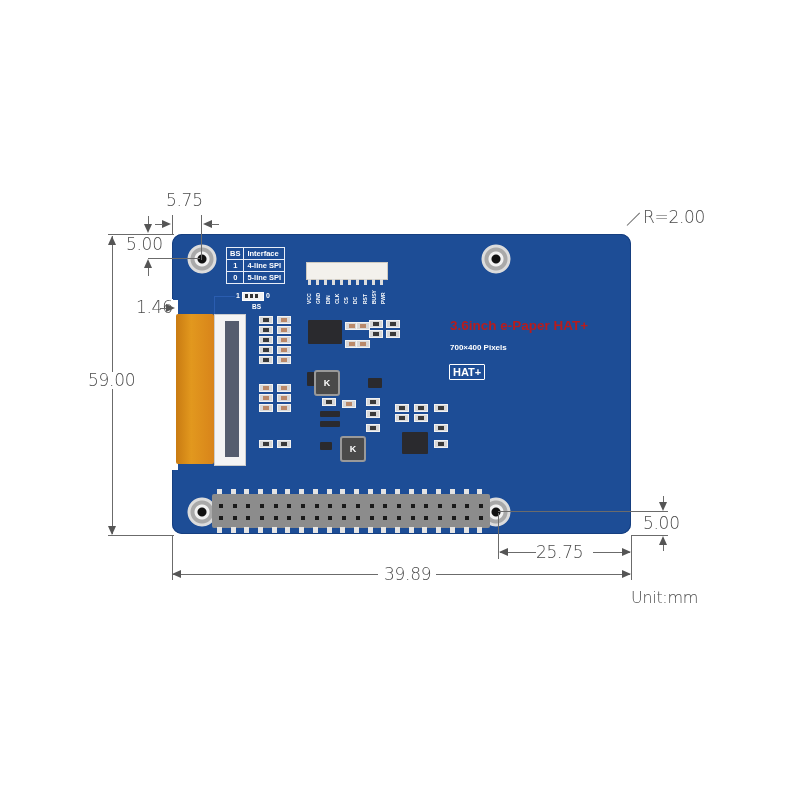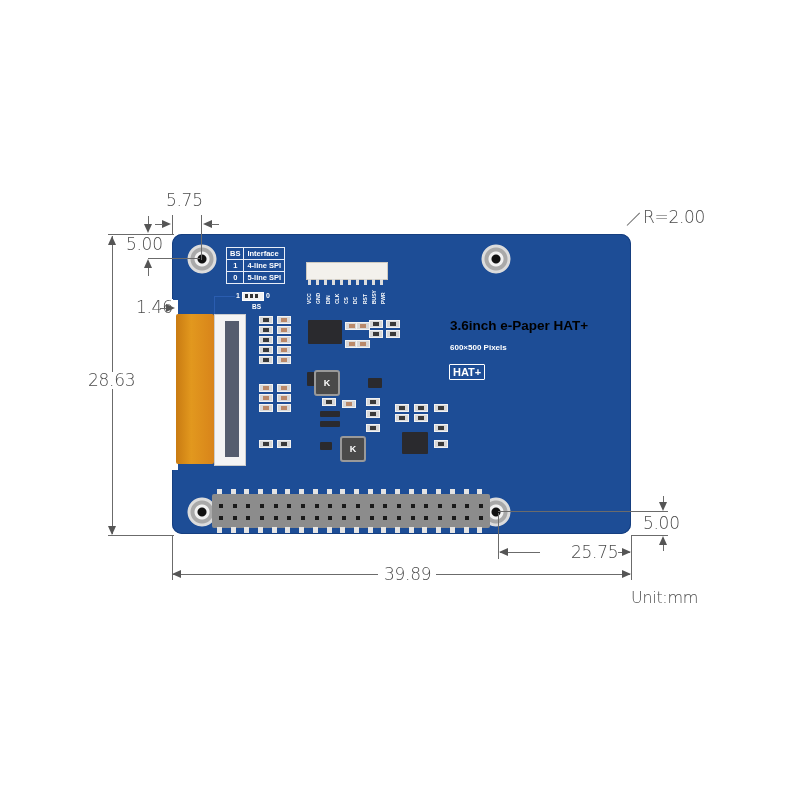--- a/index.html
+++ b/index.html
@@ -34,21 +34,21 @@
   .smd.tan::after { background: #b9896a; }
   .inductor { position: absolute; width: 22px; height: 22px; background: #4a4a4a; border: 2px solid #999; border-radius: 3px; color: #fff; font-size: 9px; font-weight: bold; text-align: center; line-height: 22px; box-sizing: content-box; }
 
   .header { position: absolute; left: 212px; top: 494px; width: 278px; height: 34px; background: #8c8c8c; border-radius: 2px; }
   .header-grid { position: absolute; left: 214px; top: 500px; width: 274px; height: 24px; display: grid; grid-template-columns: repeat(20, 1fr); grid-template-rows: 1fr 1fr; }
   .header-grid div { display: flex; align-items: center; justify-content: center; }
   .header-grid div::after { content: ""; width: 4px; height: 4px; background: #1a1a1a; }
   .header-pins-top { position: absolute; left: 214px; top: 489px; width: 274px; height: 6px; background: repeating-linear-gradient(90deg, transparent 0 3px, #e4e4e4 3px 8px, transparent 8px 13.7px); }
   .header-pins-bot { position: absolute; left: 214px; top: 527px; width: 274px; height: 6px; background: repeating-linear-gradient(90deg, transparent 0 3px, #e4e4e4 3px 8px, transparent 8px 13.7px); }
 
-  .title { position: absolute; left: 450px; top: 318px; color: #000000; font-weight: bold; font-size: 13.5px; }
+  .title { position: absolute; left: 450px; top: 318px; color: #b91c1c; font-weight: bold; font-size: 13.5px; }
   .subtitle { position: absolute; left: 450px; top: 343px; color: #fff; font-weight: bold; font-size: 8px; }
   .hat-badge { position: absolute; left: 449px; top: 364px; color: #fff; font-weight: bold; font-size: 11px; border: 1.5px solid #fff; padding: 0 3px; line-height: 14px; border-radius: 1px; }
   .bs-switch { position: absolute; left: 236px; top: 292px; color: #fff; font-size: 7px; font-weight: bold; }
   .bs-switch .sw { display: inline-block; width: 20px; height: 7px; background: #f2f2f2; border: 1px solid #fff; vertical-align: middle; margin: 0 2px; position: relative; }
   .bs-switch .sw::after { content: ""; position: absolute; left: 2px; top: 1px; width: 14px; height: 4px; background: repeating-linear-gradient(90deg, #333 0 3px, transparent 3px 5px); }
   .bs-label { position: absolute; left: 252px; top: 303px; color: #fff; font-size: 6.5px; font-weight: bold; }
   .trace { position: absolute; border: 1px solid #2a5db0; }
 </style>
 </head>
 <body>
@@ -197,21 +197,21 @@
     <div></div>
     <div></div>
     <div></div>
     <div></div>
     <div></div>
     <div></div>
 </div>
 <div class="header-pins-bot"></div>
 
 <div class="title">3.6inch e-Paper HAT+</div>
-<div class="subtitle">600×500 Pixels</div>
+<div class="subtitle">700×400 Pixels</div>
 <div class="hat-badge">HAT+</div>
 
 <div class="line-v" style="left:172px;top:215px;height:20px;"></div>
 <div class="line-v" style="left:201px;top:215px;height:45px;"></div>
 <div class="arrow-r" style="left:162px;top:220px;"></div>
 <div class="line-h" style="left:155px;top:224px;width:8px;"></div>
 <div class="arrow-l" style="left:203px;top:220px;"></div>
 <div class="line-h" style="left:211px;top:224px;width:8px;"></div>
 <div class="dim-text" style="left:166px;top:192px;">5.75</div>
 
@@ -224,40 +224,40 @@
 <div class="dim-text" style="left:126px;top:236px;">5.00</div>
 
 <div class="dim-text" style="left:120px;top:299px;margin-left:16px;">1.46</div>
 <div class="line-h" style="left:160px;top:308px;width:8px;"></div>
 <div class="arrow-r" style="left:166px;top:304px;"></div>
 
 <div class="line-v" style="left:112px;top:236px;height:298px;"></div>
 <div class="arrow-u" style="left:108px;top:236px;"></div>
 <div class="arrow-d" style="left:108px;top:526px;"></div>
 <div class="line-h" style="left:108px;top:535px;width:66px;"></div>
-<div class="dim-text" style="left:88px;top:372px;">28.63</div>
+<div class="dim-text" style="left:88px;top:372px;">59.00</div>
 
 <div class="line-h" style="left:627px;top:225px;width:18px;transform:rotate(-45deg);transform-origin:left center;"></div>
 <div class="dim-text" style="left:643px;top:209px;">R=2.00</div>
 
 <div class="line-h" style="left:498px;top:511px;width:170px;"></div>
 <div class="line-h" style="left:631px;top:535px;width:37px;"></div>
 <div class="line-v" style="left:663px;top:496px;height:8px;"></div>
 <div class="arrow-d" style="left:659px;top:502px;"></div>
 <div class="arrow-u" style="left:659px;top:536px;"></div>
 <div class="line-v" style="left:663px;top:545px;height:6px;"></div>
 <div class="dim-text" style="left:643px;top:515px;">5.00</div>
 
 <div class="line-v" style="left:498px;top:513px;height:46px;"></div>
 <div class="line-v" style="left:631px;top:535px;height:45px;"></div>
 <div class="line-h" style="left:500px;top:552px;width:40px;"></div>
 <div class="arrow-l" style="left:499px;top:548px;"></div>
 <div class="line-h" style="left:593px;top:552px;width:37px;"></div>
 <div class="arrow-r" style="left:622px;top:548px;"></div>
-<div class="dim-text" style="left:571px;top:544px;">25.75</div>
+<div class="dim-text" style="left:536px;top:544px;">25.75</div>
 
 <div class="line-v" style="left:172px;top:535px;height:45px;"></div>
 <div class="line-h" style="left:173px;top:574px;width:205px;"></div>
 <div class="arrow-l" style="left:172px;top:570px;"></div>
 <div class="line-h" style="left:436px;top:574px;width:194px;"></div>
 <div class="arrow-r" style="left:622px;top:570px;"></div>
 <div class="dim-text" style="left:384px;top:566px;">39.89</div>
 
 <div class="dim-text" style="left:631px;top:590px;font-size:16px;">Unit:mm</div>
 

